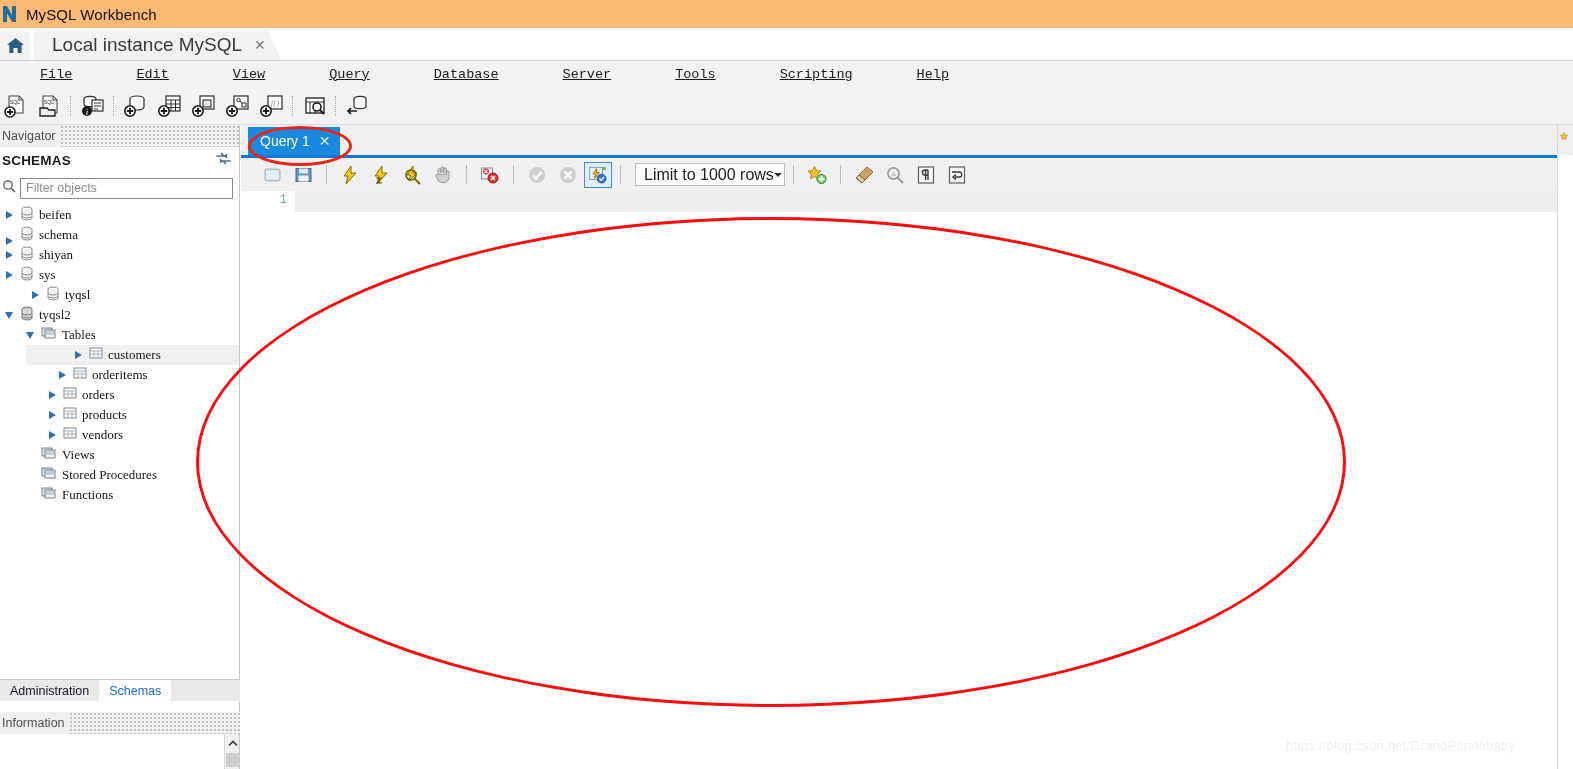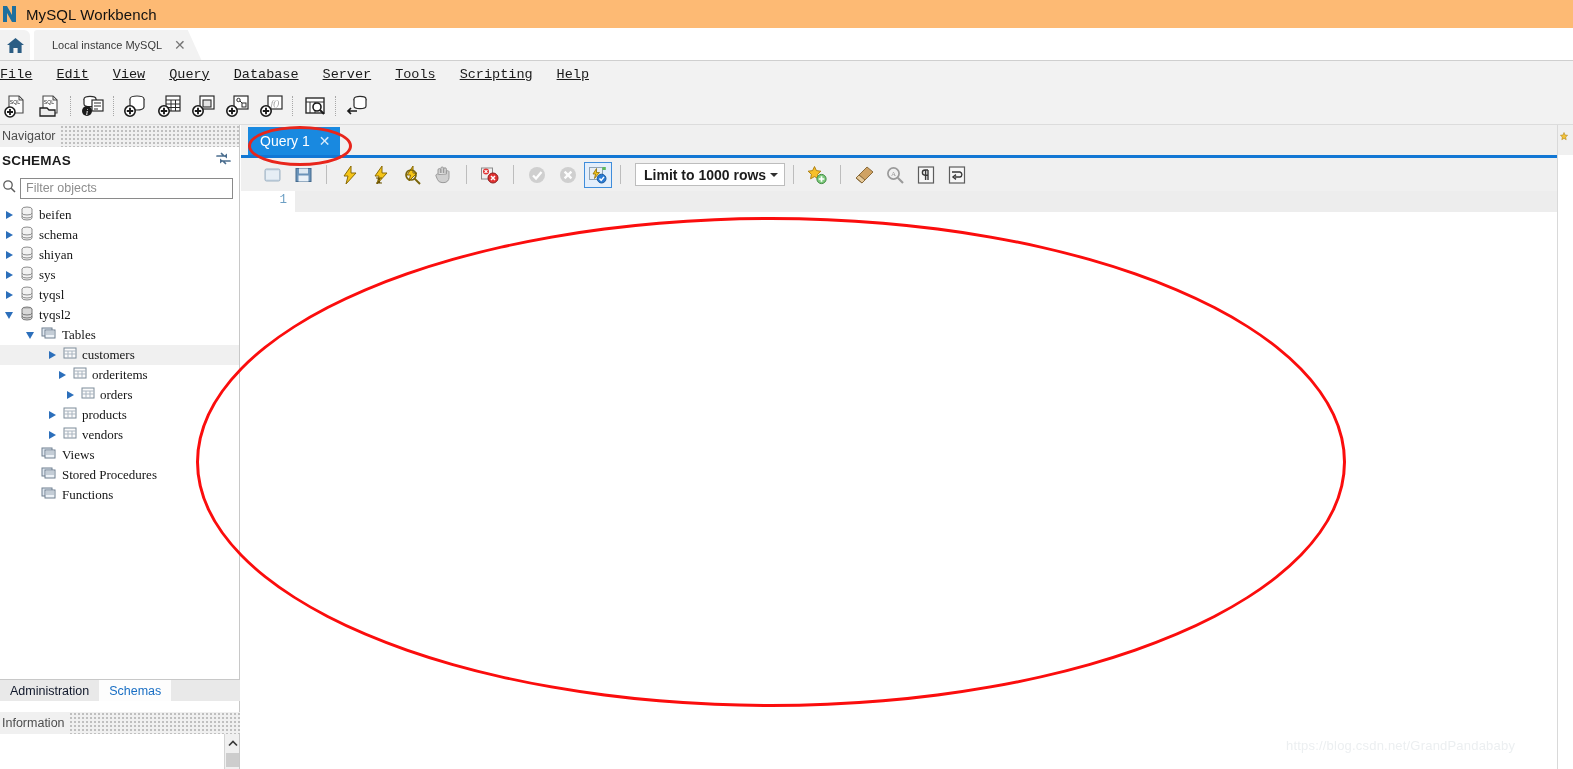--- a/index.html
+++ b/index.html
@@ -37,34 +37,34 @@
     display:flex; align-items:center; justify-content:center;
     border-bottom:1px solid #f2f2f2;
   }
   .conn-tab {
     position:absolute; left:34px; top:2px; height:31px; padding:0 16px 0 18px;
     background:#f2f2f2; display:flex; align-items:center; gap:12px;
     border-top-left-radius:3px;
     clip-path: polygon(0 0, calc(100% - 14px) 0, 100% 100%, 0 100%);
     border-bottom:1px solid #f2f2f2;
   }
-  .conn-tab-label { font-size:11px; color:#3a3a3a; white-space:nowrap; }
+  .conn-tab-label { font-size:19px; color:#3a3a3a; white-space:nowrap; }
   .tab-close { font-size:14px; color:#767676; line-height:1; cursor:pointer; }
 
   
   .menubar {
     position:absolute; left:0; top:61px; width:1573px; height:26px;
     background:#f2f2f2; display:flex; align-items:center;
   }
   .menu-item {
     font-family:"Liberation Mono", monospace;
     font-size:13.5px; color:#1a1a1a; padding:0 12px; white-space:nowrap; cursor:default;
   }
   .menu-item:first-child { margin-left:-12px; }
-  .menu-item u { text-decoration: underline; }
+  .menu-item u { text-decoration: underline; margin-left: 40px; }
 
   
   .maintoolbar {
     position:absolute; left:0; top:87px; width:1573px; height:38px;
     background:#f2f2f2; display:flex; align-items:center; gap:2px; padding-left:0px;
   }
   .maintoolbar:after{
     content:""; position:absolute; left:0; bottom:0; width:1573px; height:1px; background:#dcdcdc;
   }
   .tbtn {
@@ -96,21 +96,21 @@
   .filter-row { height:30px; display:flex; align-items:center; gap:4px; padding:0 6px 0 2px; }
   .filter-input {
     flex:1; height:21px; border:1px solid #8a8a8a; background:#fff;
     font-size:12.5px; color:#111; padding:0 5px; font-family:"Liberation Sans", sans-serif;
     outline:none;
   }
   .filter-input::placeholder { color:#8d8d8d; }
 
   .tree { padding-top:2px; font-size:13px; color:#141414; }
   .tnode { display:flex; align-items:center; height:20px; gap:5px; cursor:default; white-space:nowrap;font-family:Liberation Serif, serif; }
-  .tnode.selected { background:#f0f0f0; }
+  .tnode.selected { background:#f0f0f0;margin-left:26px; }
   .arrow { width:12px; display:flex; align-items:center; justify-content:center; flex:none; }
   .arrow.none { visibility:hidden; }
   .tri-right { width:0;height:0;border-left:7px solid #2c6fbb;border-top:4.5px solid transparent;border-bottom:4.5px solid transparent; }
   .tri-down  { width:0;height:0;border-top:7px solid #2c6fbb;border-left:4.5px solid transparent;border-right:4.5px solid transparent; }
   .tlabel { line-height:20px; }
 
   
   .panel-tabs {
     position:absolute; left:0; top:679px; width:240px; height:22px;
     background:#e9e9e9; display:flex; align-items:stretch; border-top:1px solid #c8c8c8;
@@ -157,21 +157,21 @@
     display:flex; align-items:center; gap:1px; padding-left:16px;
   }
   .qbtn { width:30px; height:27px; display:flex; align-items:center; justify-content:center; cursor:pointer; }
   .qbtn.framed { border:1px solid #3f8ddb; background:#e3eefb; width:28px; height:26px; }
   .qsep { width:1px; height:19px; background:#bdbdbd; margin:0 7px; }
   .limit-select {
     width:150px; height:23px; background:#fff; border:1px solid #bdbdbd;
     display:flex; align-items:center; justify-content:space-between;
     padding:0 6px 0 8px; margin-left:6px; cursor:pointer;
   }
-  .limit-text { font-size:14px; color:#1c1c1c; white-space:nowrap;font-weight:bold; }
+  .limit-text { font-size:16px; color:#1c1c1c; white-space:nowrap; }
   .caret-down { width:0;height:0;border-top:4px solid #303030;border-left:4px solid transparent;border-right:4px solid transparent; }
 
   .code-pane { position:absolute; left:0; top:66px; width:1316px; height:578px; background:#ffffff; }
   .gutter {
     position:absolute; left:0; top:0; width:54px; height:26px;
     background:#ffffff; display:flex; align-items:flex-start; justify-content:flex-end;
     padding-right:8px; padding-top:2px;
   }
   .lineno { font-family:"Liberation Mono", monospace; font-size:12.5px; color:#6c9fc4; }
   .code-topstrip { position:absolute; left:54px; top:0; width:1262px; height:21px; background:#ededed; }
@@ -362,21 +362,21 @@
         <span>
           <svg width="14" height="15" viewBox="0 0 14 15">
               <ellipse cx="7" cy="3" rx="5" ry="2" fill="#f2f2f2" stroke="#8c8c8c"></ellipse>
               <path d="M2 3 v9 a5 2 0 0 0 10 0 v-9" fill="#f2f2f2" stroke="#8c8c8c"></path>
               <path d="M2 7 a5 2 0 0 0 10 0 M2 10 a5 2 0 0 0 10 0" fill="none" stroke="#8c8c8c"></path>
             </svg>
         </span>
         <span class="tlabel">beifen</span>
       </div>
 
-      <div class="tnode" style="padding-left:3px;">
+      <div class="tnode" style="padding-left:3px;align-items:flex-end;">
         <span class="arrow">
             <span class="tri-right"></span>
           </span>
         <span>
           <svg width="14" height="15" viewBox="0 0 14 15">
               <ellipse cx="7" cy="3" rx="5" ry="2" fill="#f2f2f2" stroke="#8c8c8c"></ellipse>
               <path d="M2 3 v9 a5 2 0 0 0 10 0 v-9" fill="#f2f2f2" stroke="#8c8c8c"></path>
               <path d="M2 7 a5 2 0 0 0 10 0 M2 10 a5 2 0 0 0 10 0" fill="none" stroke="#8c8c8c"></path>
             </svg>
         </span>
@@ -404,21 +404,21 @@
         <span>
           <svg width="14" height="15" viewBox="0 0 14 15">
               <ellipse cx="7" cy="3" rx="5" ry="2" fill="#f2f2f2" stroke="#8c8c8c"></ellipse>
               <path d="M2 3 v9 a5 2 0 0 0 10 0 v-9" fill="#f2f2f2" stroke="#8c8c8c"></path>
               <path d="M2 7 a5 2 0 0 0 10 0 M2 10 a5 2 0 0 0 10 0" fill="none" stroke="#8c8c8c"></path>
             </svg>
         </span>
         <span class="tlabel">sys</span>
       </div>
 
-      <div class="tnode" style="padding-left:3px;">
+      <div class="tnode" style="padding-left:3px;margin-left:26px;">
         <span class="arrow">
             <span class="tri-right"></span>
           </span>
         <span>
           <svg width="14" height="15" viewBox="0 0 14 15">
               <ellipse cx="7" cy="3" rx="5" ry="2" fill="#f2f2f2" stroke="#8c8c8c"></ellipse>
               <path d="M2 3 v9 a5 2 0 0 0 10 0 v-9" fill="#f2f2f2" stroke="#8c8c8c"></path>
               <path d="M2 7 a5 2 0 0 0 10 0 M2 10 a5 2 0 0 0 10 0" fill="none" stroke="#8c8c8c"></path>
             </svg>
         </span>
@@ -472,21 +472,21 @@
           </span>
         <span>
           <svg width="14" height="14" viewBox="0 0 14 14">
               <rect x="1" y="2" width="12" height="10" fill="#fbfbfb" stroke="#7d8b99"></rect>
               <path d="M1 5 h12 M1 8 h12 M5 5 v7 M9 5 v7" stroke="#aab5c0"></path>
             </svg>
         </span>
         <span class="tlabel">orderitems</span>
       </div>
 
-      <div class="tnode" style="padding-left:64px;">
+      <div class="tnode" style="padding-left:46px;">
         <span class="arrow">
             <span class="tri-right"></span>
           </span>
         <span>
           <svg width="14" height="14" viewBox="0 0 14 14">
               <rect x="1" y="2" width="12" height="10" fill="#fbfbfb" stroke="#7d8b99"></rect>
               <path d="M1 5 h12 M1 8 h12 M5 5 v7 M9 5 v7" stroke="#aab5c0"></path>
             </svg>
         </span>
         <span class="tlabel">orders</span>

